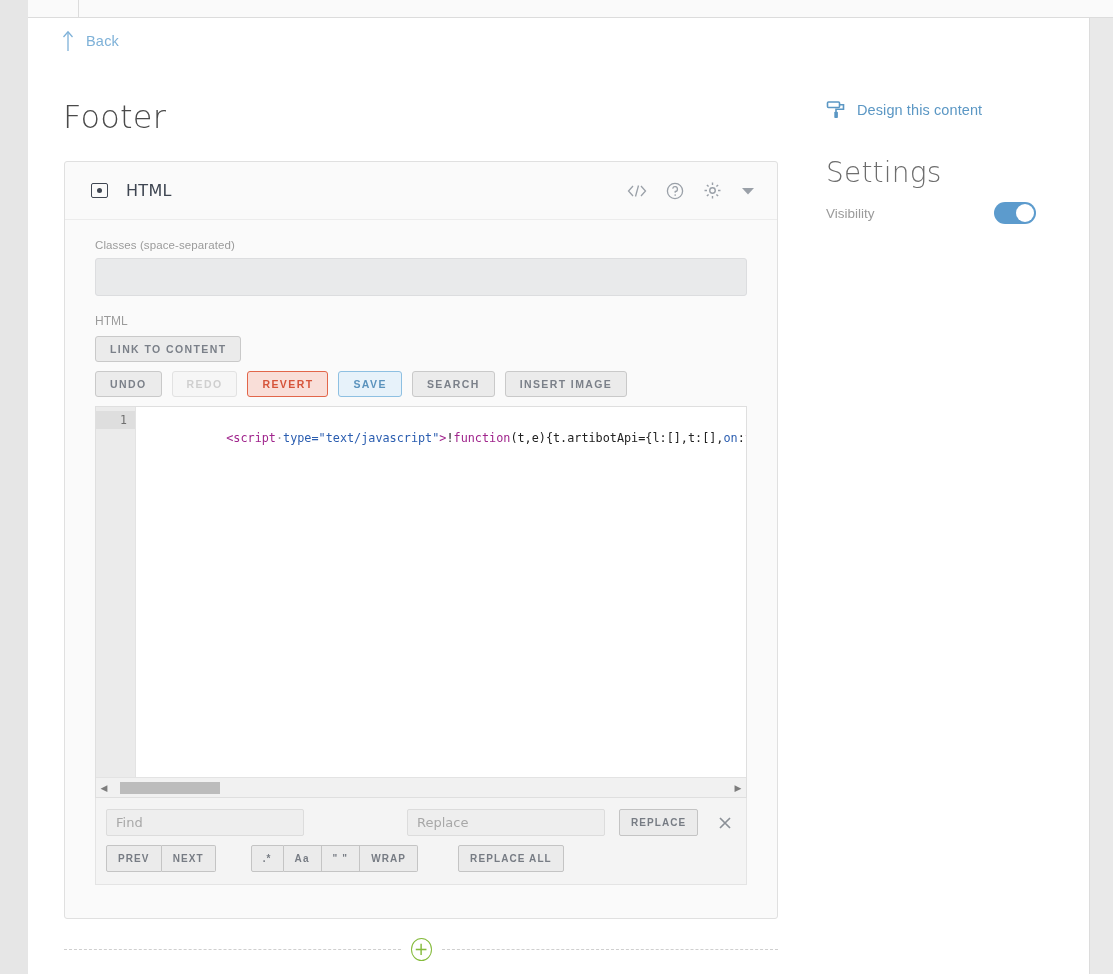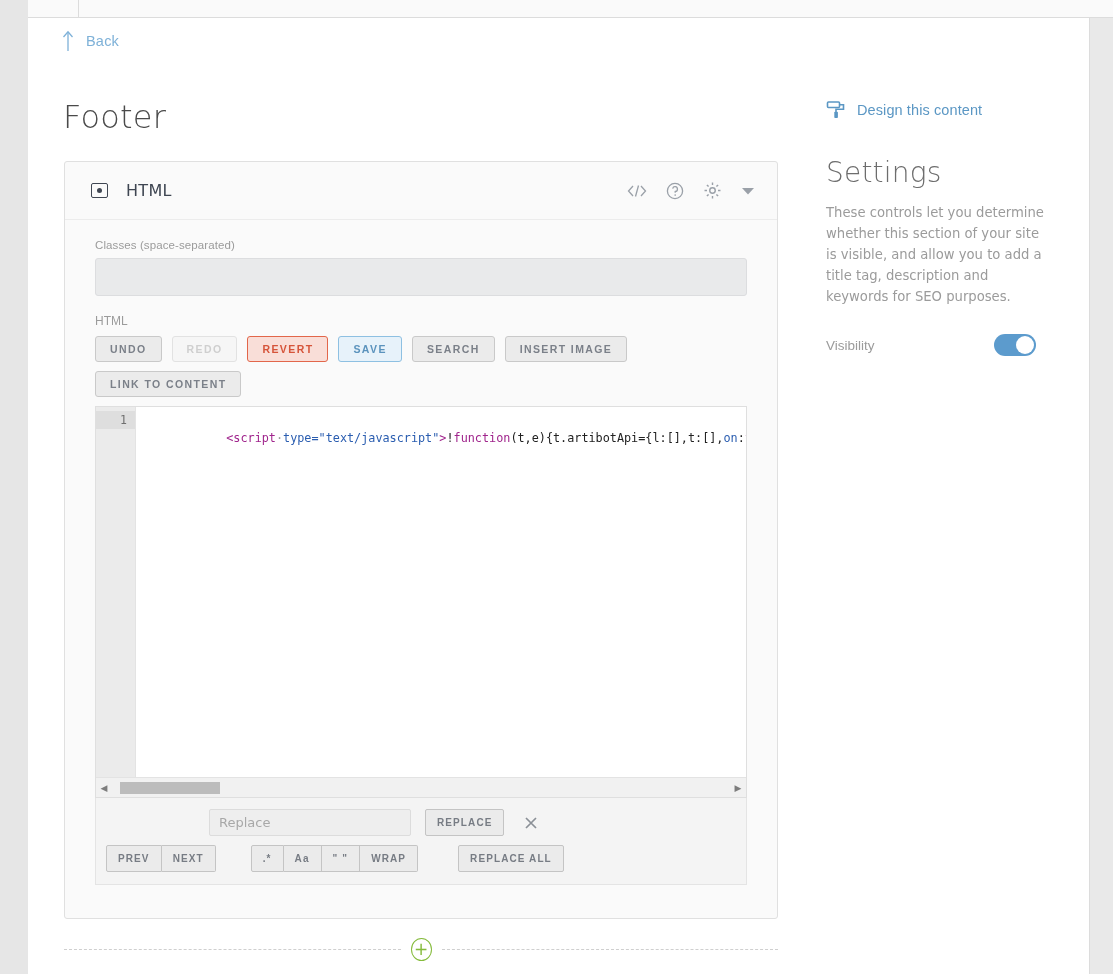--- a/index.html
+++ b/index.html
@@ -267,52 +267,53 @@
     </div>
 
     <div class="card-body">
 
       <div class="field-label">Classes (space-separated)</div>
       <input class="classes-input" type="text" placeholder="" style="">
 
       <div class="html-label">HTML</div>
 
       <div class="btn-row">
+        <div class="btn">LINK TO CONTENT</div>
+      </div>
+
+      <div class="btn-row">
         <div class="btn">UNDO</div>
         <div class="btn disabled">REDO</div>
         <div class="btn danger">REVERT</div>
         <div class="btn primary">SAVE</div>
         <div class="btn">SEARCH</div>
         <div class="btn">INSERT IMAGE</div>
       </div>
 
-      <div class="btn-row">
-        <div class="btn">LINK TO CONTENT</div>
-      </div>
-
       <div class="editor">
         <div class="editor-inner">
           <div class="gutter">
             <div class="num">1</div>
           </div>
           <div class="code-area">
             <span id="code-line"><span class="tok-tag">&lt;script</span><span class="tok-dot">·</span><span class="tok-attr">type=</span><span class="tok-str">"text/javascript"</span><span class="tok-tag">&gt;</span><span class="tok-plain">!</span><span class="tok-kw">function</span><span class="tok-plain">(t,e){t.artibotApi={l:[],t:[],</span><span class="tok-attr">on</span><span class="tok-plain">:</span><span class="tok-kw">function</span></span>
           </div>
         </div>
         <div class="h-scroll">
           <div class="arrow">◀</div>
           <div class="track">
             <div class="thumb"></div>
           </div>
           <div class="arrow">▶</div>
         </div>
       </div>
 
       <div class="findbar">
         <div class="find-row1">
+          <div class="text-input find-input">Find</div>
           <div class="text-input replace-input">Replace</div>
           <div class="btn-sm replace-btn">REPLACE</div>
           <div class="close-x">
             <svg width="14" height="14" viewBox="0 0 14 14">
               <path d="M2 2 L12 12 M12 2 L2 12" stroke="#8b9097" stroke-width="1.7"></path>
             </svg>
           </div>
         </div>
         <div class="find-row2">
           <div class="btn-group">
@@ -337,21 +338,20 @@
     <div class="design-link">
       <svg width="20" height="20" viewBox="0 0 20 20">
         <rect x="1.5" y="2" width="12" height="5.5" rx="1" stroke="#5b97c4" stroke-width="1.6" fill="none"></rect>
         <path d="M13.5 4.7 L17.5 4.7 L17.5 9.2 L10 9.2 L10 12" stroke="#5b97c4" stroke-width="1.6" fill="none"></path>
         <rect x="8.3" y="11.8" width="3.6" height="6.2" rx="0.8" fill="#5b97c4"></rect>
       </svg>
       <span class="design-label">Design this content</span>
     </div>
 
     <div class="settings-title">Settings</div>
-    <div class="settings-desc">These controls let you determine whether this section of your site is visible, and allow you to add a title tag, description and keywords for SEO purposes.</div>
 
     <div class="visibility-row">
       <span class="visibility-label">Visibility</span>
       <div class="toggle">
         <div class="knob"></div>
       </div>
     </div>
   </div>
 
   <div class="add-row">

